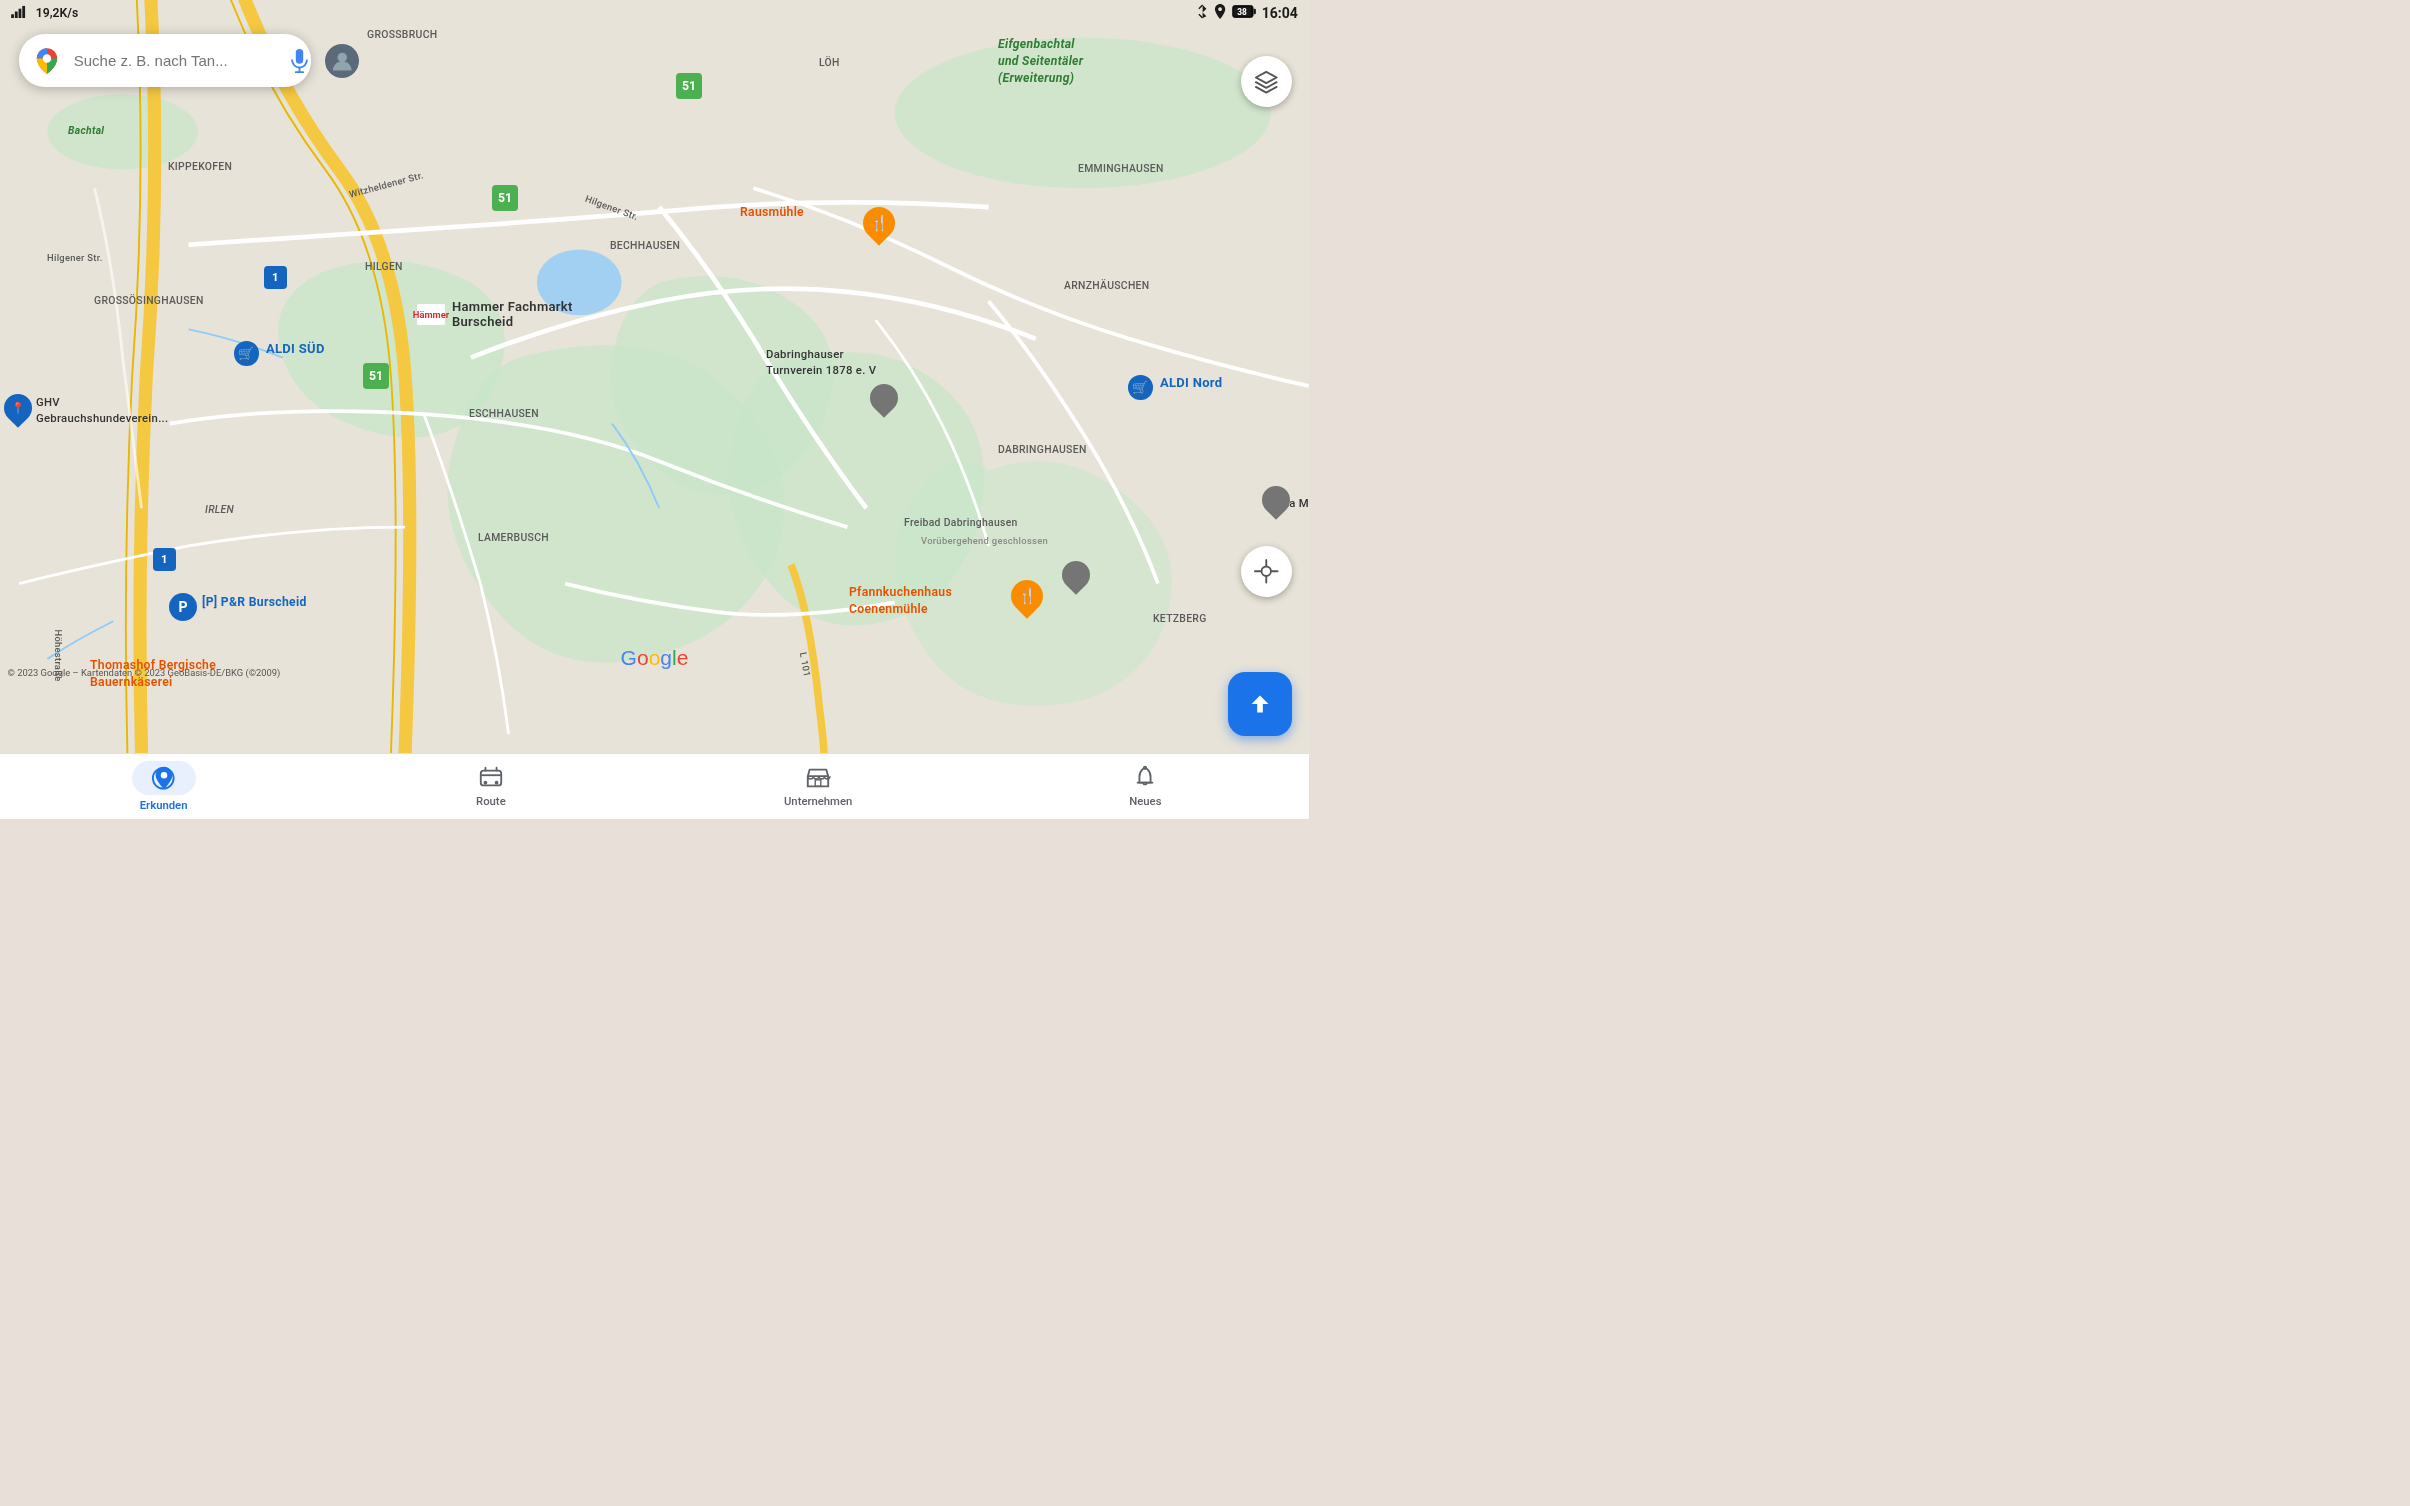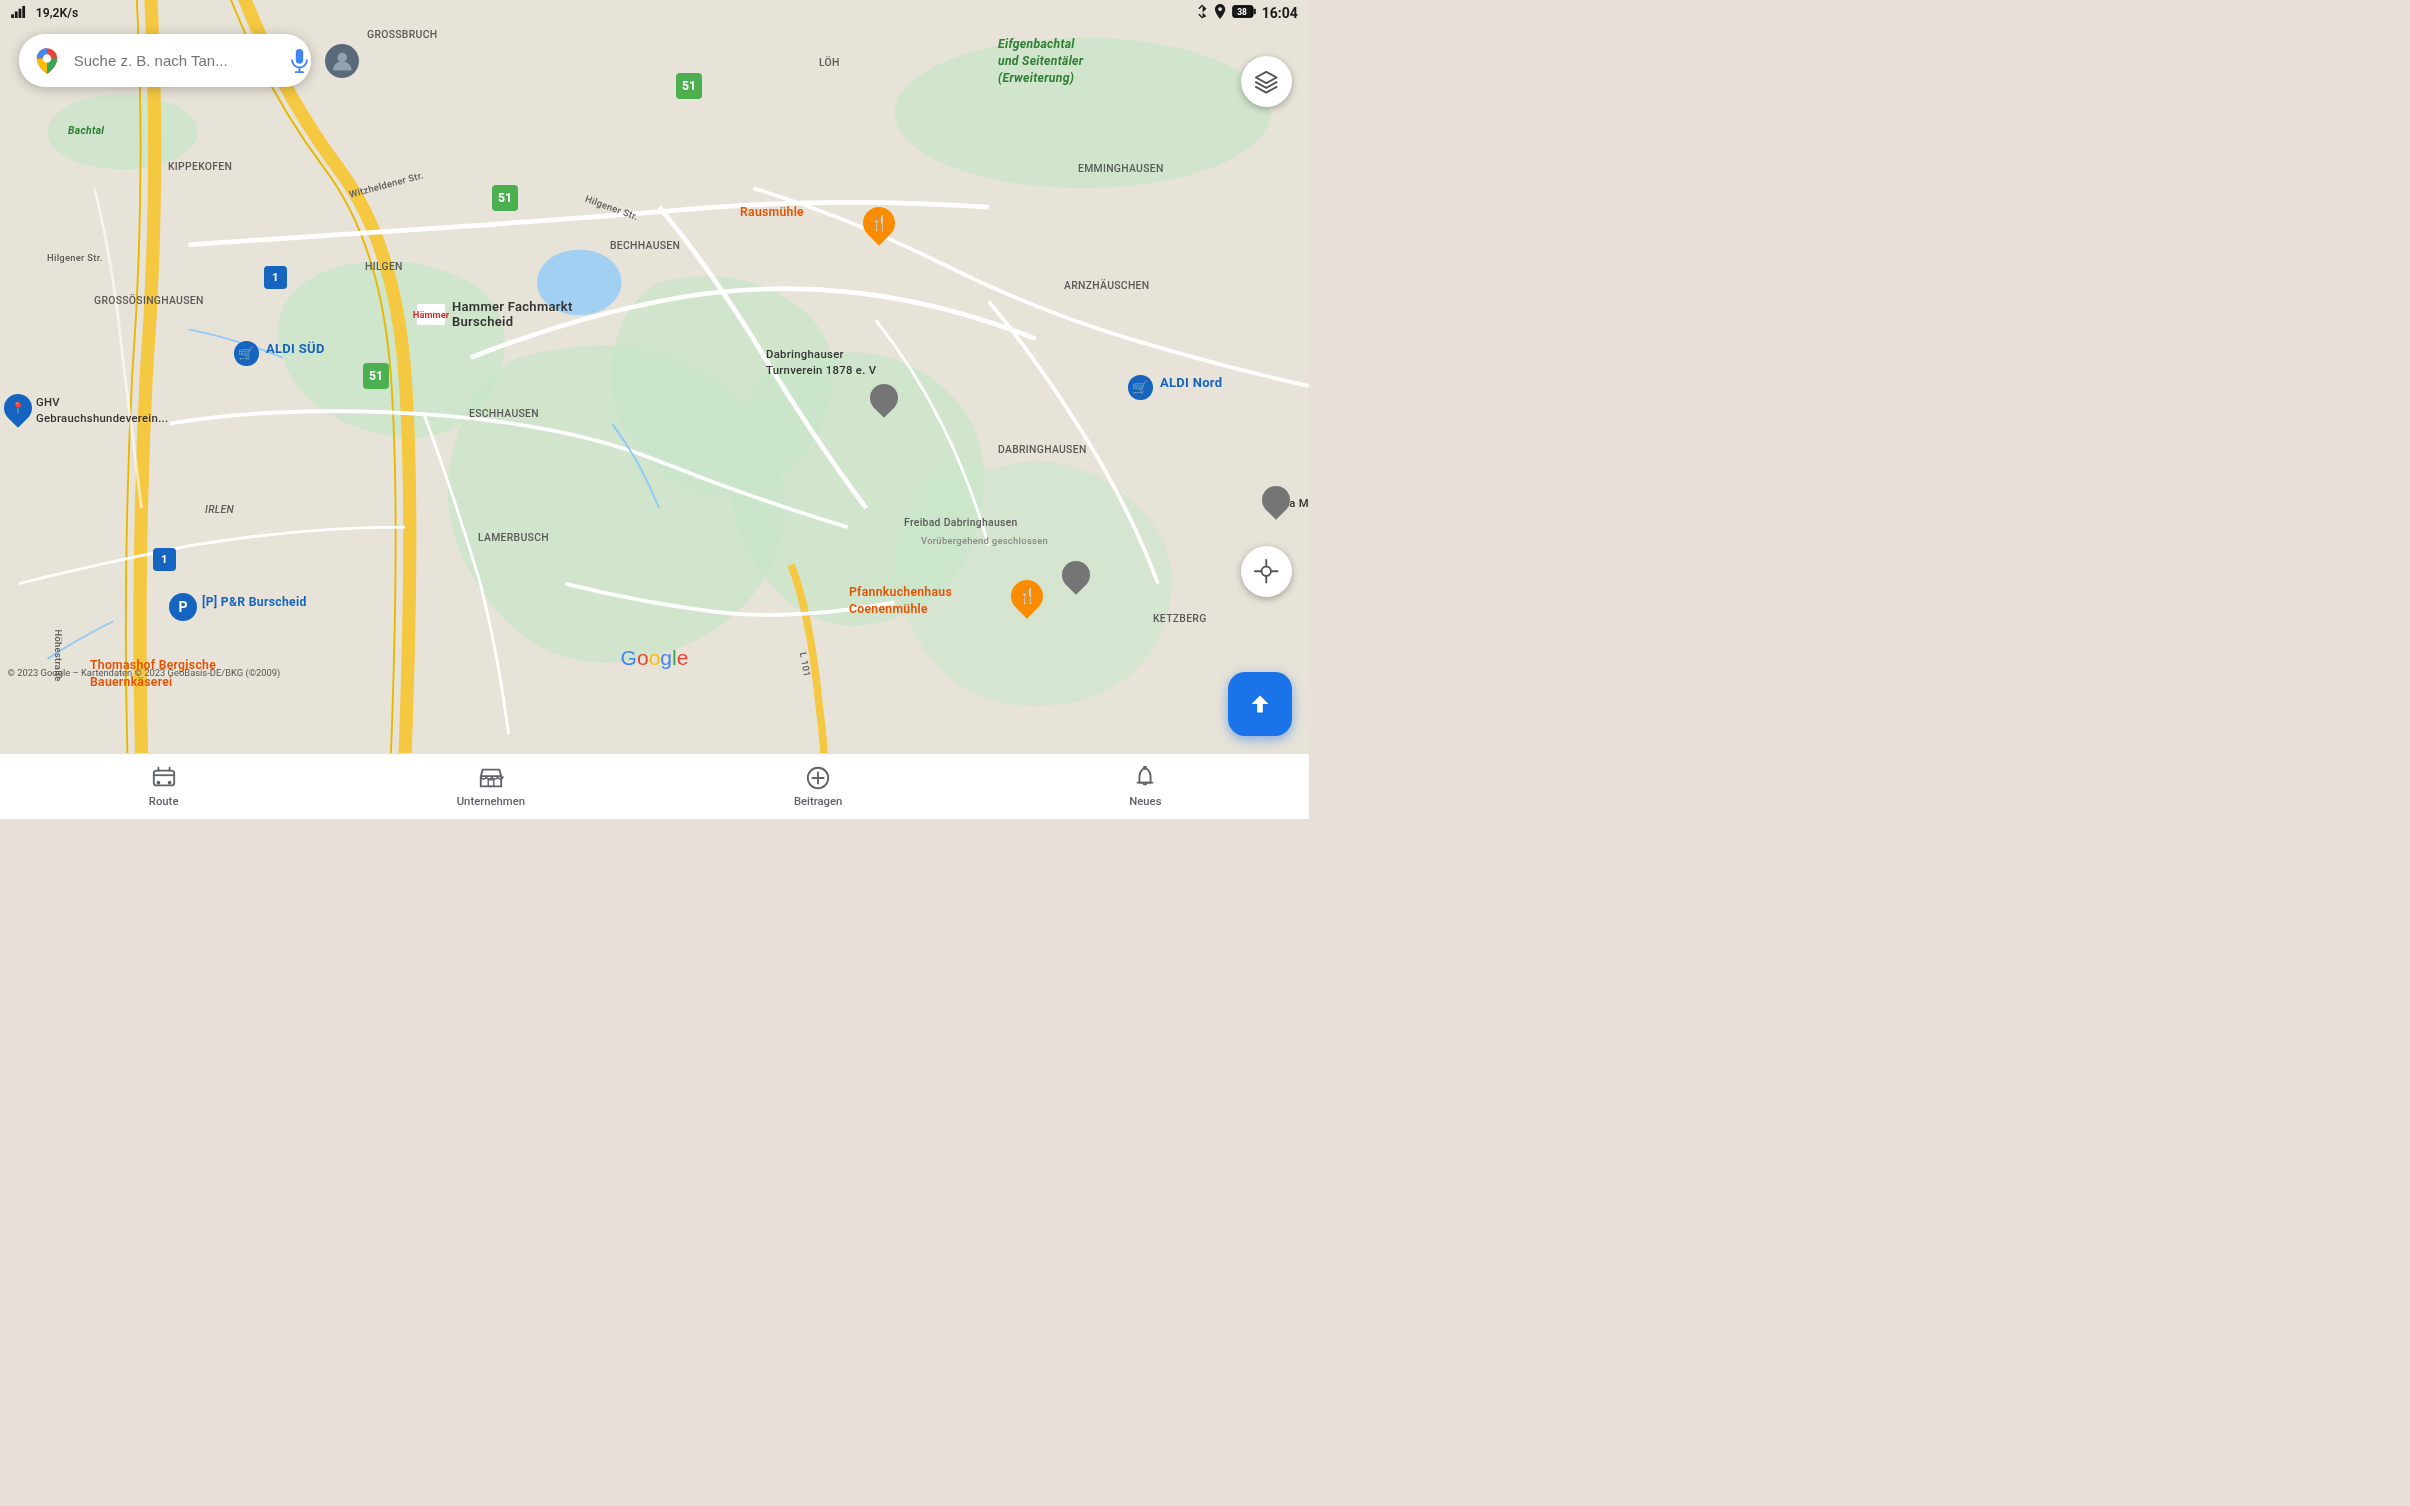--- a/index.html
+++ b/index.html
@@ -640,20 +640,38 @@
 <div id="directions-fab">
   <svg width="32" height="32" viewBox="0 0 34 34" fill="none" xmlns="http://www.w3.org/2000/svg">
     <path d="M17 4L30 17L17 30L4 17L17 4Z" fill="none"></path>
 
     <path d="M17 8L26 17L20 17L20 26L14 26L14 17L8 17Z" fill="white"></path>
   </svg>
 </div>
 
 <div id="bottom-nav">
 
+  <div class="nav-item active">
+    <div class="nav-icon-bg">
+      <div class="nav-icon">
+        <svg width="24.5" height="24.5" viewBox="0 0 26 26" fill="none">
+          <path d="M13 2C7 2 2 7 2 13C2 19 7 24 13 24C19 24 24 19 24 13C24 7 19 2 13 2Z" fill="none" stroke="#1a73e8" stroke-width="2"></path>
+          <path d="M13 13L13 4" stroke="#1a73e8" stroke-width="2" stroke-linecap="round"></path>
+          <circle cx="13" cy="13" r="3" fill="#1a73e8"></circle>
+
+        </svg>
+
+        <svg width="26" height="26" viewBox="0 0 28 28" fill="none" style="position:absolute;">
+          <path d="M14 2C9 2 5 6 5 11C5 17 14 26 14 26C14 26 23 17 23 11C23 6 19 2 14 2Z" fill="#1a73e8"></path>
+          <circle cx="14" cy="11" r="3.5" fill="white"></circle>
+        </svg>
+      </div>
+    </div>
+    <span class="nav-label">Erkunden</span>
+  </div>
 
   <div class="nav-item">
     <div class="nav-icon">
       <svg width="26" height="26" viewBox="0 0 28 28" fill="none">
 
         <rect x="3" y="6" width="22" height="16" rx="3" stroke="#5f6368" stroke-width="2" fill="none"></rect>
         <rect x="3" y="10" width="22" height="2" fill="#5f6368"></rect>
         <circle cx="8" cy="19" r="2" fill="#5f6368"></circle>
         <circle cx="20" cy="19" r="2" fill="#5f6368"></circle>
         <path d="M8 6L8 3" stroke="#5f6368" stroke-width="2" stroke-linecap="round"></path>
@@ -671,30 +689,20 @@
         <rect x="11" y="16" width="6" height="7" stroke="#5f6368" stroke-width="1.5" fill="none"></rect>
         <path d="M3 12C3 13.7 4.3 15 6 15C7.7 15 9 13.7 9 12" stroke="#5f6368" stroke-width="1.5" fill="none"></path>
         <path d="M9 12C9 13.7 10.3 15 12 15C13.7 15 15 13.7 15 12" stroke="#5f6368" stroke-width="1.5" fill="none"></path>
         <path d="M15 12C15 13.7 16.3 15 18 15C19.7 15 21 13.7 21 12" stroke="#5f6368" stroke-width="1.5" fill="none"></path>
         <path d="M21 12C21 13.7 22.3 15 24 15C25.7 15 27 13.7 27 12" stroke="#5f6368" stroke-width="1.5" fill="none"></path>
       </svg>
     </div>
     <span class="nav-label">Unternehmen</span>
   </div>
 
-  <div class="nav-item">
-    <div class="nav-icon">
-      <svg width="26" height="26" viewBox="0 0 28 28" fill="none">
-        <circle cx="14" cy="14" r="11" stroke="#5f6368" stroke-width="2" fill="none"></circle>
-        <line x1="14" y1="8" x2="14" y2="20" stroke="#5f6368" stroke-width="2" stroke-linecap="round"></line>
-        <line x1="8" y1="14" x2="20" y2="14" stroke="#5f6368" stroke-width="2" stroke-linecap="round"></line>
-      </svg>
-    </div>
-    <span class="nav-label">Beitragen</span>
-  </div>
 
   <div class="nav-item">
     <div class="nav-icon">
       <svg width="26" height="26" viewBox="0 0 28 28" fill="none">
         <path d="M14 3C14 3 8 5 8 13V19H20V13C20 5 14 3 14 3Z" stroke="#5f6368" stroke-width="2" fill="none" stroke-linejoin="round"></path>
         <path d="M6 19H22" stroke="#5f6368" stroke-width="2" stroke-linecap="round"></path>
         <path d="M12 19C12 20.1 12.9 21 14 21C15.1 21 16 20.1 16 19" stroke="#5f6368" stroke-width="1.5" fill="none"></path>
         <circle cx="14" cy="3" r="1.5" stroke="#5f6368" stroke-width="1.5" fill="none"></circle>
       </svg>
     </div>

